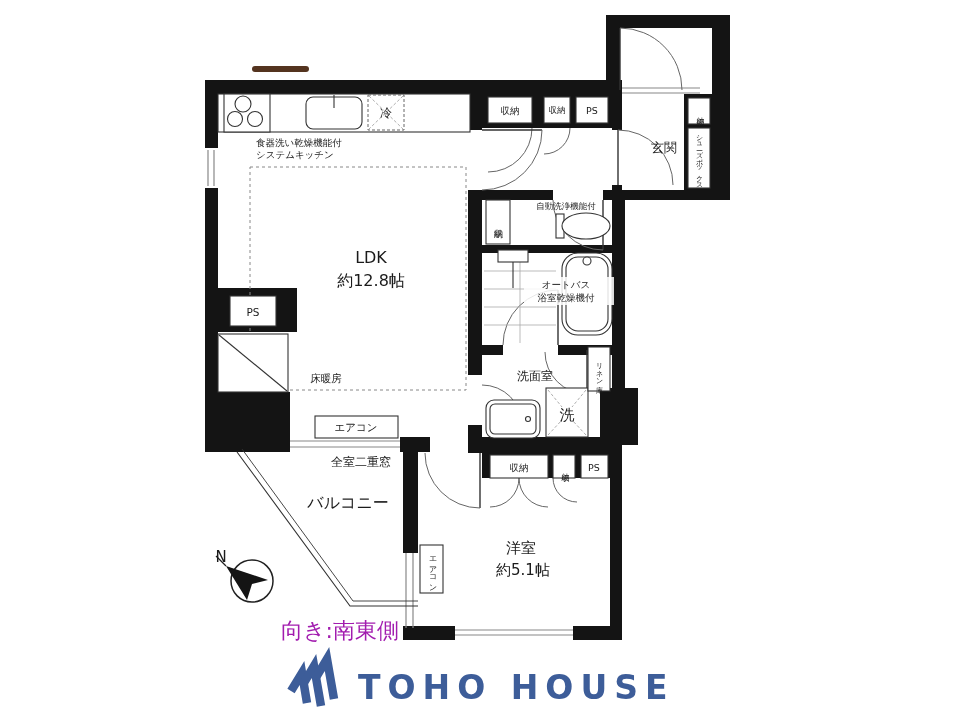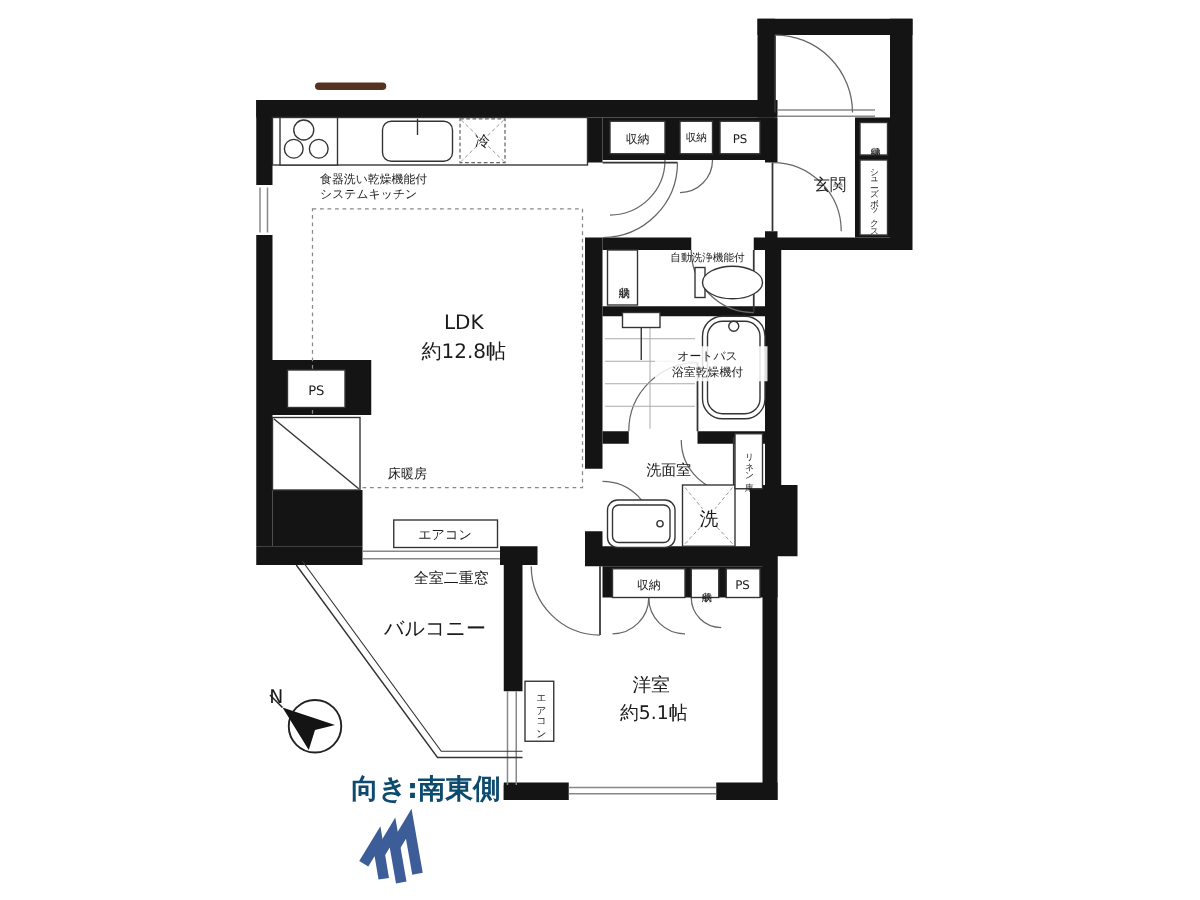--- a/index.html
+++ b/index.html
@@ -12,21 +12,21 @@
   .wall{fill:#141414;}
   .thin{fill:none;stroke:#333;stroke-width:1.1;}
   .fix{fill:#ffffff;stroke:#333;stroke-width:1.1;}
   .arc{fill:none;stroke:#666;stroke-width:1;}
   .leaf{stroke:#333;stroke-width:1.4;}
   .winline{stroke:#888;stroke-width:1.2;}
   .gridline{stroke:#aaa;stroke-width:0.8;}
   .dash{fill:none;stroke:#888;stroke-width:1;stroke-dasharray:3,3;}
   .vlabel{position:absolute;writing-mode:vertical-rl;text-orientation:upright;
           color:#1b1b1b;text-align:center;display:flex;align-items:center;justify-content:center;}
-  #facing-note{position:absolute;left:281px;top:616px;font-size:22px;font-weight:700;color:#0c4a6e;}
+  #facing-note{position:absolute;left:281px;top:616px;font-size:22px;font-weight:400;color:#a21caf;}
   #brand-text{position:absolute;left:358px;top:668px;font-size:33px;letter-spacing:7px;
               font-weight:600;color:#3d5d99;}
 </style>
 </head>
 <body>
 
 <div id="stage">
 
 <svg id="plan-svg" width="960" height="720" viewBox="0 0 960 720">
 
@@ -227,14 +227,15 @@
 </svg>
 
 <div class="vlabel" style="left:688px;top:98px;width:22px;height:26px;font-size:8px;">収納</div>
 <div class="vlabel" style="left:688px;top:128px;width:22px;height:60px;font-size:7px;">シューズボックス</div>
 <div class="vlabel" style="left:486px;top:200px;width:24px;height:44px;font-size:9px;">収納</div>
 <div class="vlabel" style="left:588px;top:347px;width:22px;height:44px;font-size:7px;">リネン庫</div>
 <div class="vlabel" style="left:553px;top:455px;width:22px;height:23px;font-size:8px;">収納</div>
 <div class="vlabel" style="left:420px;top:545px;width:23px;height:48px;font-size:8px;">エアコン</div>
 
 <div id="facing-note">向き:南東側</div>
+<div id="brand-text">TOHO HOUSE</div>
 
 </div>
 
 </body></html>

